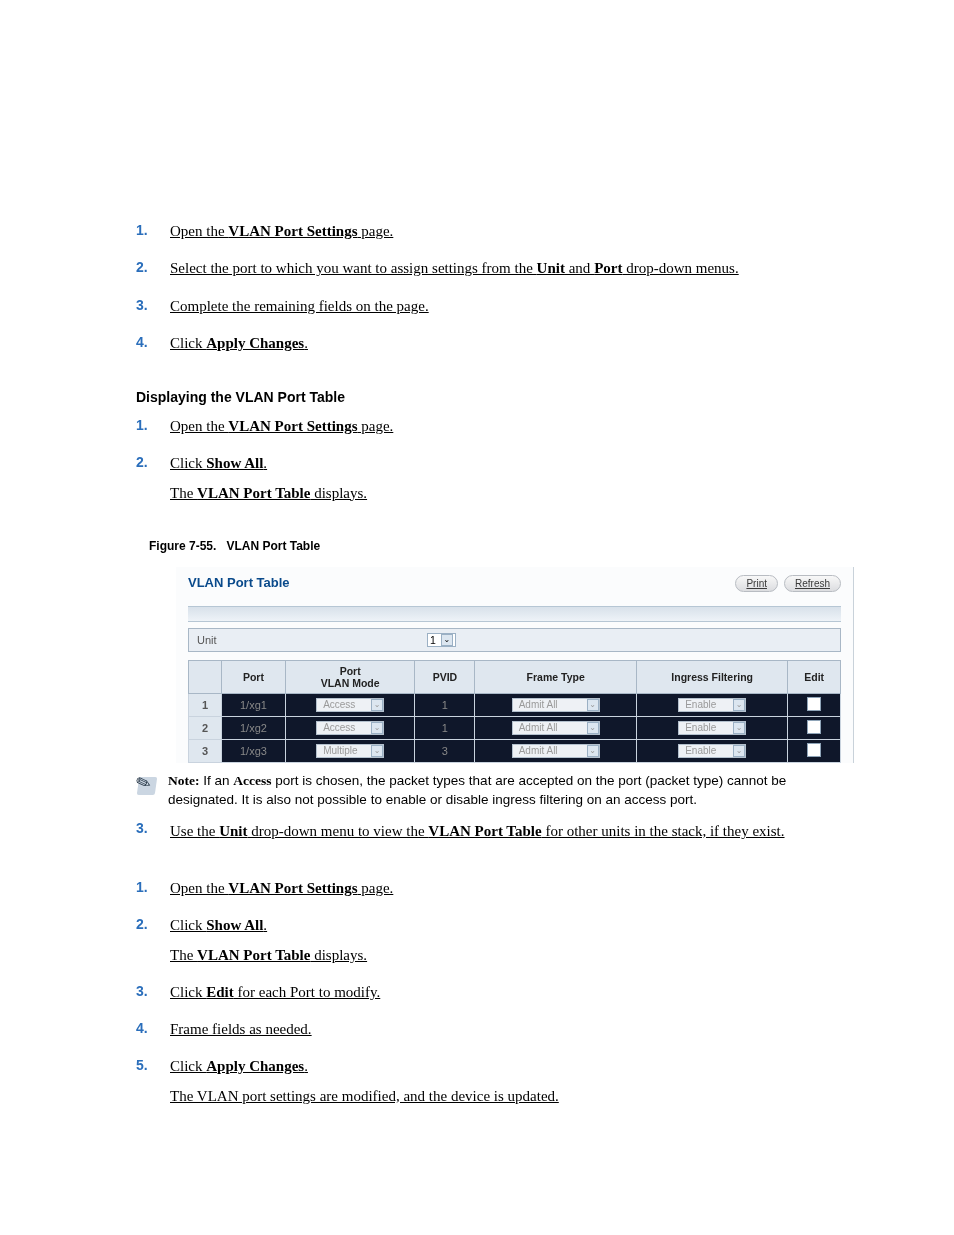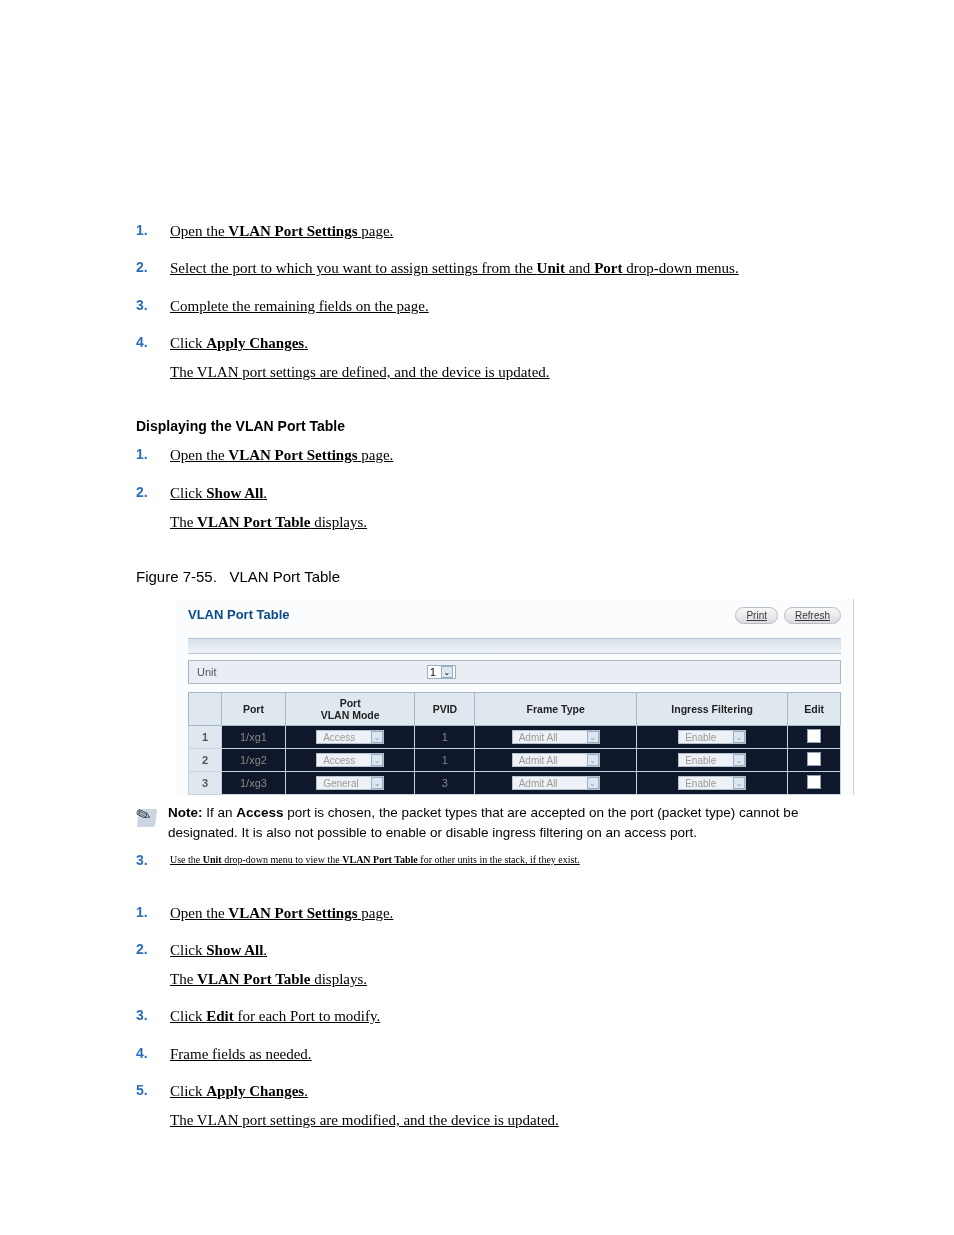--- a/index.html
+++ b/index.html
@@ -41,23 +41,23 @@
   }
   .step-body {
     flex: 1;
     text-decoration: underline;
   }
   .step-body p {
     margin: 0 0 6px 0;
   }
   .figure-caption {
     font-family: Helvetica, Arial, sans-serif;
-    font-weight: normal;
-    font-size: 15px;
-    margin: 16px 0 14px 0;
+    font-weight: bold;
+    font-size: 12px;
+    margin: 16px 0 14px 13px;
   }
   
   .shot {
     border-right: 1px solid #c9d2da;
     background: #fbfcfd;
     margin: 0 0 8px 40px;
     font-family: Arial, Helvetica, sans-serif;
   }
   .shot-header {
     display: flex;
@@ -199,20 +199,21 @@
   .note-icon::after {
     content: "✎";
     position: absolute;
     left: 0; top: -3px;
     font-size: 18px;
     color: #2a3a4a;
     transform: rotate(-20deg);
   }
   .note-text strong {
     font-weight: bold;
+    font-family: Liberation Serif, serif;
   }
   .after-note {
     display: flex;
   }
   .after-note .step-num {
     margin-left: 0;
   }
 </style>
 </head>
 <body>
@@ -241,21 +242,20 @@
       <div class="step-body">
           <p>Complete the remaining fields on the page.</p>
         </div>
     </li>
     <li>
       <span class="step-num">4.</span>
       <div class="step-body">
         <p>
           <span>Click </span><strong>Apply Changes</strong><span>.</span>
         </p>
-        <p>The VLAN port settings are defined, and the device is updated.</p>
       </div>
     </li>
   </ol>
 
   <div class="section-head">Displaying the VLAN Port Table</div>
   <ol class="steps">
     <li>
       <span class="step-num">1.</span>
       <div class="step-body">
           <p>
@@ -342,21 +342,21 @@
             <td><span class="faux-select">
                 <span class="sp">Enable</span>
                 <span class="sel-caret">⌄</span>
               </span></td>
             <td><span class="faux-check"></span></td>
           </tr>
           <tr>
             <td class="idx">3</td>
             <td>1/xg3</td>
             <td><span class="faux-select">
-                <span class="sp">General</span>
+                <span class="sp">Multiple</span>
                 <span class="sel-caret">⌄</span>
               </span></td>
             <td>3</td>
             <td><span class="faux-select" style="min-width:80px">
                 <span class="sp">Admit All</span>
                 <span class="sel-caret">⌄</span>
               </span></td>
             <td><span class="faux-select">
                 <span class="sp">Enable</span>
                 <span class="sel-caret">⌄</span>
@@ -370,21 +370,21 @@
   <div class="note-block">
     <div class="note-icon"></div>
     <div class="note-text">
       <strong>Note:</strong><span> If an </span><strong>Access</strong><span> port is chosen, the packet types that are accepted on the port (packet type) cannot be designated. It is also not possible to enable or disable ingress filtering on an access port.</span>
     </div>
   </div>
 
   <div class="after-note" style="margin-bottom:28px">
     <span class="step-num">3.</span>
     <div class="step-body">
-        <p style="font-size:10px;line-height:1.55">
+        <p style="font-size:15px;line-height:1.55">
       <span>Use the </span><strong>Unit</strong><span> drop-down menu to view the </span><strong>VLAN Port Table</strong><span> for other units in the stack, if they exist.</span>
     </p>
       </div>
   </div>
 
   <ol class="steps">
     <li>
       <span class="step-num">1.</span>
       <div class="step-body">
           <p>

